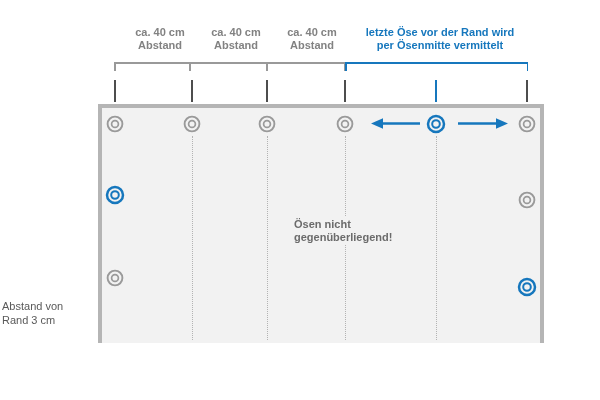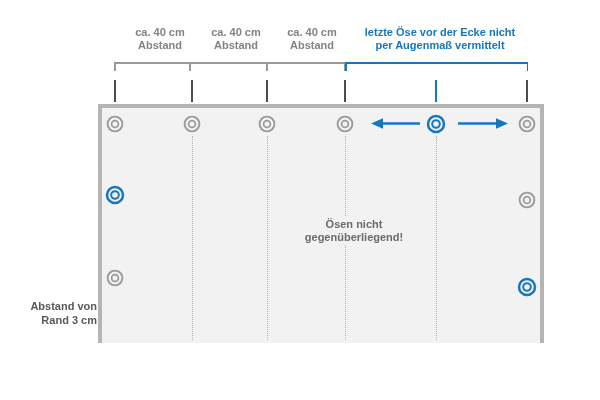--- a/index.html
+++ b/index.html
@@ -33,30 +33,30 @@
   .mark{position:absolute;top:80px;width:2.2px;height:22px;background:var(--tick-dark);}
   .mark.blue{background:var(--accent-blue);}
 
   .tarp{position:absolute;left:98px;top:104px;width:446px;height:271px;
         border:4px solid var(--tarp-border);background:var(--tarp-fill);}
 
   .dotted{position:absolute;top:136px;height:204px;width:0;
           border-left:1.6px dotted var(--dotted-line);z-index:1;}
   .eyelet{position:absolute;z-index:2;}
 
-  .note{position:absolute;left:294px;top:216px;width:120px;text-align:center;
+  .note{position:absolute;left:294px;top:216px;width:120px;
         font-size:11px;font-weight:bold;line-height:12.5px;color:var(--note-gray);
         background:var(--tarp-fill);padding:2px 0;z-index:3;}
 
   .arrow{position:absolute;top:116px;z-index:2;}
   .arrow line{stroke:var(--accent-blue);stroke-width:2.4;}
   .arrow polygon{fill:var(--accent-blue);}
 
-  .side-lbl{position:absolute;left:2px;top:300px;width:95px;text-align:right;
-            font-size:11px;font-weight:bold;line-height:13.5px;color:var(--side-label-gray);}
+  .side-lbl{position:absolute;left:2px;top:300px;width:95px;text-align:left;
+            font-size:11px;font-weight:normal;line-height:13.5px;color:var(--side-label-gray);}
   .pointer{position:absolute;left:48px;top:352px;width:66px;height:1.5px;
            background:var(--eyelet-gray);z-index:4;}
 </style>
 </head>
 <body>
 
 <div class="stage">
 
   <div class="lbl" style="left:115px;width:90px">
     <div>ca. 40 cm</div>
@@ -65,22 +65,22 @@
   <div class="lbl" style="left:191px;width:90px">
     <div>ca. 40 cm</div>
     <div>Abstand</div>
   </div>
   <div class="lbl" style="left:267px;width:90px">
     <div>ca. 40 cm</div>
     <div>Abstand</div>
   </div>
 
   <div class="lbl blue-lbl" style="left:350px;width:180px">
-    <div>letzte Öse vor der Ecke nicht</div>
-    <div>per Augenmaß vermittelt</div>
+    <div>letzte Öse vor der Rand wird</div>
+    <div>per Ösenmitte vermittelt</div>
   </div>
 
   <div class="ruler gray-ruler" style="left:115px;width:230px"></div>
   <div class="rtick gray" style="left:114px"></div>
   <div class="rtick gray" style="left:189px"></div>
   <div class="rtick gray" style="left:266px"></div>
   <div class="rtick gray" style="left:344px"></div>
 
   <div class="ruler blue-ruler" style="left:345px;width:183px"></div>
   <div class="rtick blue" style="left:345px"></div>

